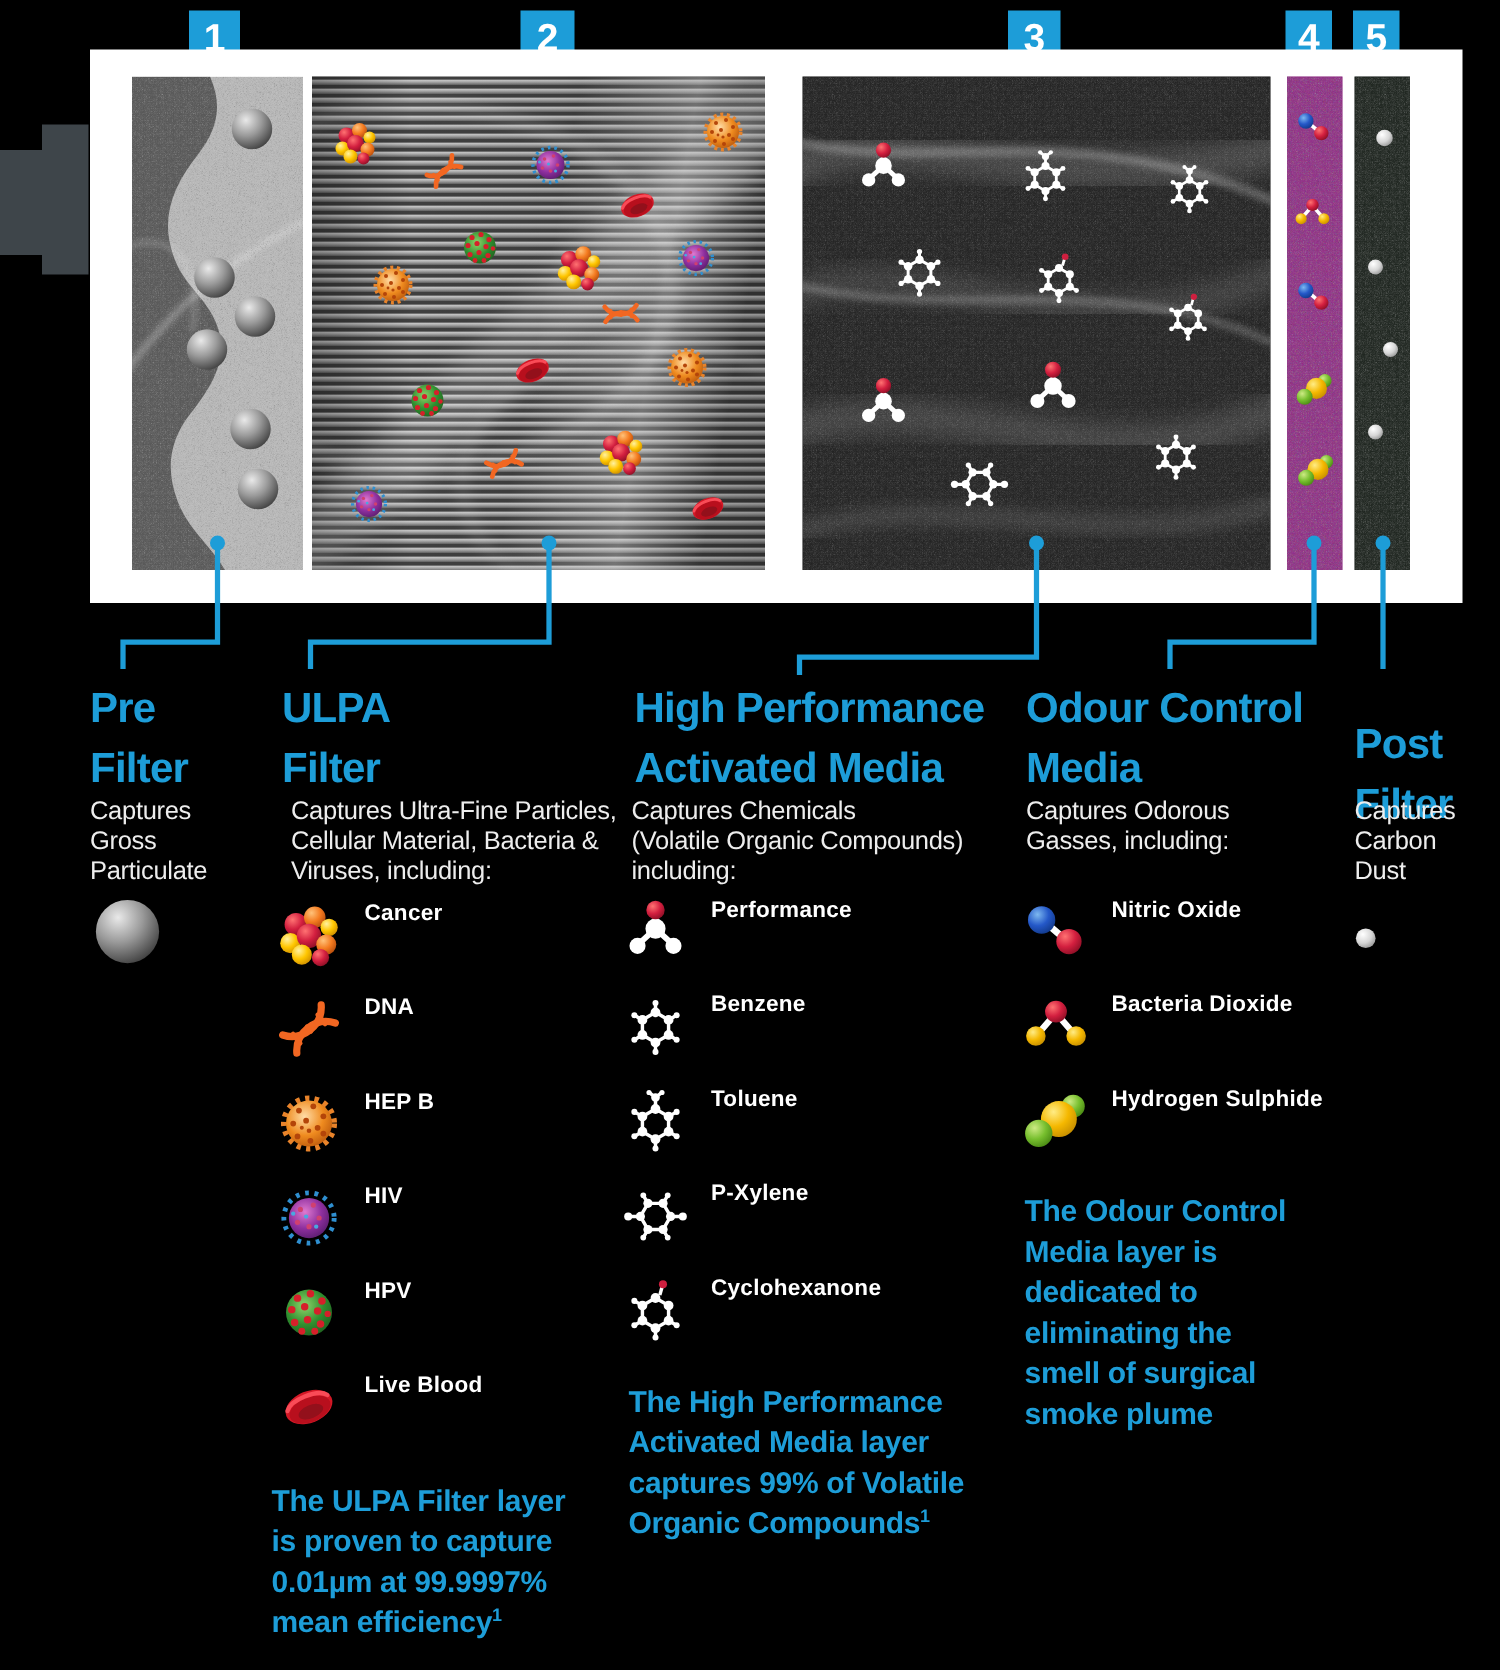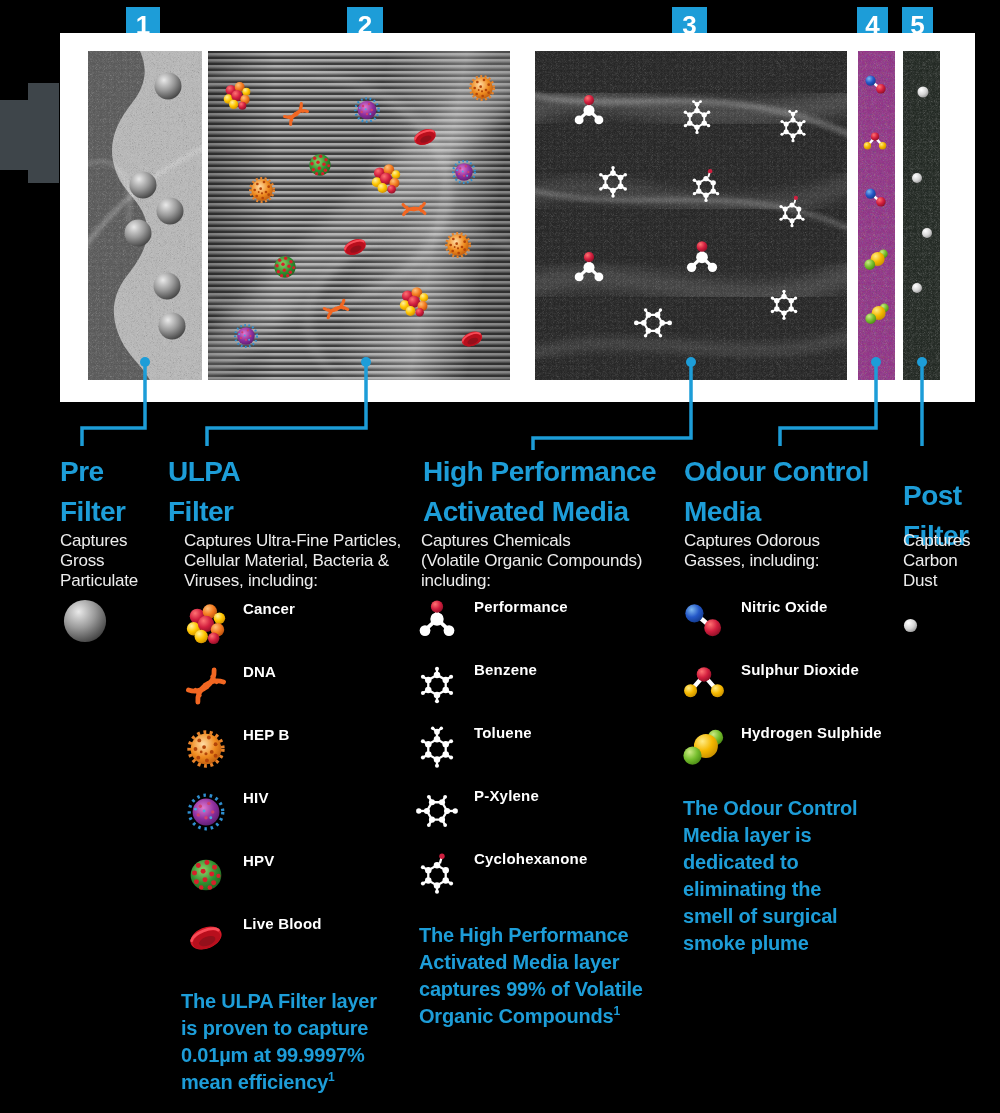--- a/index.html
+++ b/index.html
@@ -526,25 +526,25 @@
 </div>
 <div class="desc" style="left:60px;top:531px">
   <div>Captures</div>
   <div>Gross</div>
   <div>Particulate</div>
 </div>
 <svg class="abs" style="left:62px;top:598px;width:46px;height:46px" viewBox="0 0 48 48">
     <use href="#sym-sphere"></use>
   </svg>
 
-<div class="title" style="left:168px;top:452px">
+<div class="title" style="left:188px;top:452px">
   <div>ULPA</div>
   <div>Filter</div>
 </div>
-<div class="desc" style="left:184px;top:531px">
+<div class="desc" style="left:194px;top:531px">
   <div>Captures Ultra-Fine Particles,</div>
   <div>Cellular Material, Bacteria &amp;</div>
   <div>Viruses, including:</div>
 </div>
 <div class="items" style="left:183px;top:600px">
   <div class="item-row">
     <svg class="item-icon" viewBox="0 0 48 48">
         <use href="#sym-cancer"></use>
       </svg>
     <span class="item-label">Cancer</span>
@@ -647,21 +647,21 @@
   <div class="item-row">
     <svg class="item-icon" viewBox="0 0 48 48">
         <use href="#sym-no"></use>
       </svg>
     <span class="item-label">Nitric Oxide</span>
   </div>
   <div class="item-row">
     <svg class="item-icon" viewBox="0 0 48 48">
         <use href="#sym-so2"></use>
       </svg>
-    <span class="item-label">Sulphur Dioxide</span>
+    <span class="item-label">Bacteria Dioxide</span>
   </div>
   <div class="item-row">
     <svg class="item-icon" viewBox="0 0 48 48">
         <use href="#sym-h2s"></use>
       </svg>
     <span class="item-label">Hydrogen Sulphide</span>
   </div>
 </div>
 <div class="note" style="left:683px;top:795px">
   <div>The Odour Control</div>

